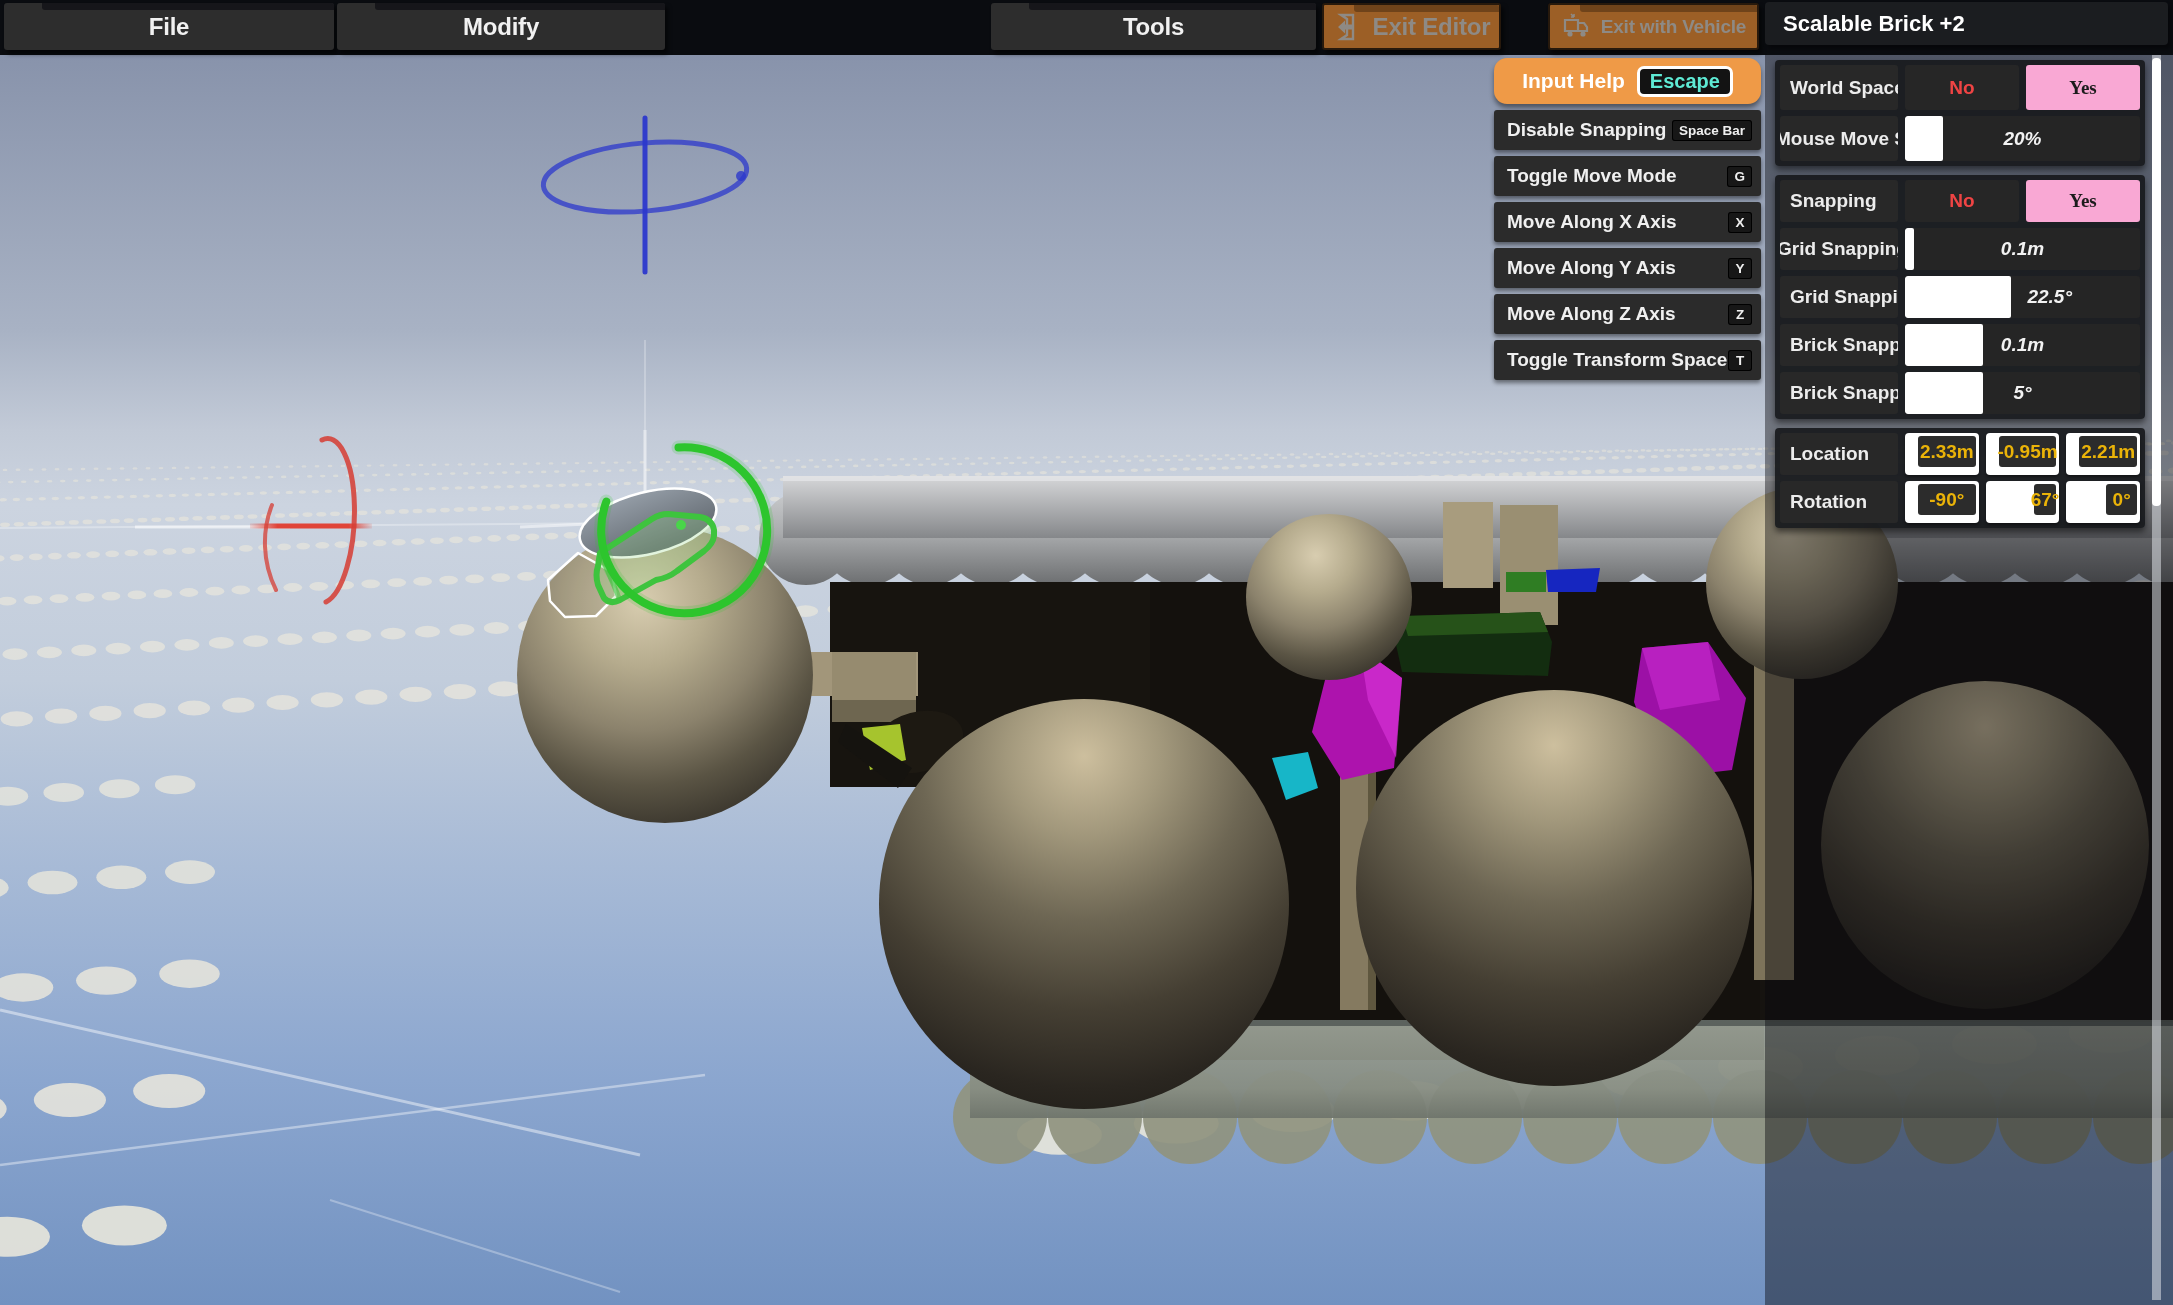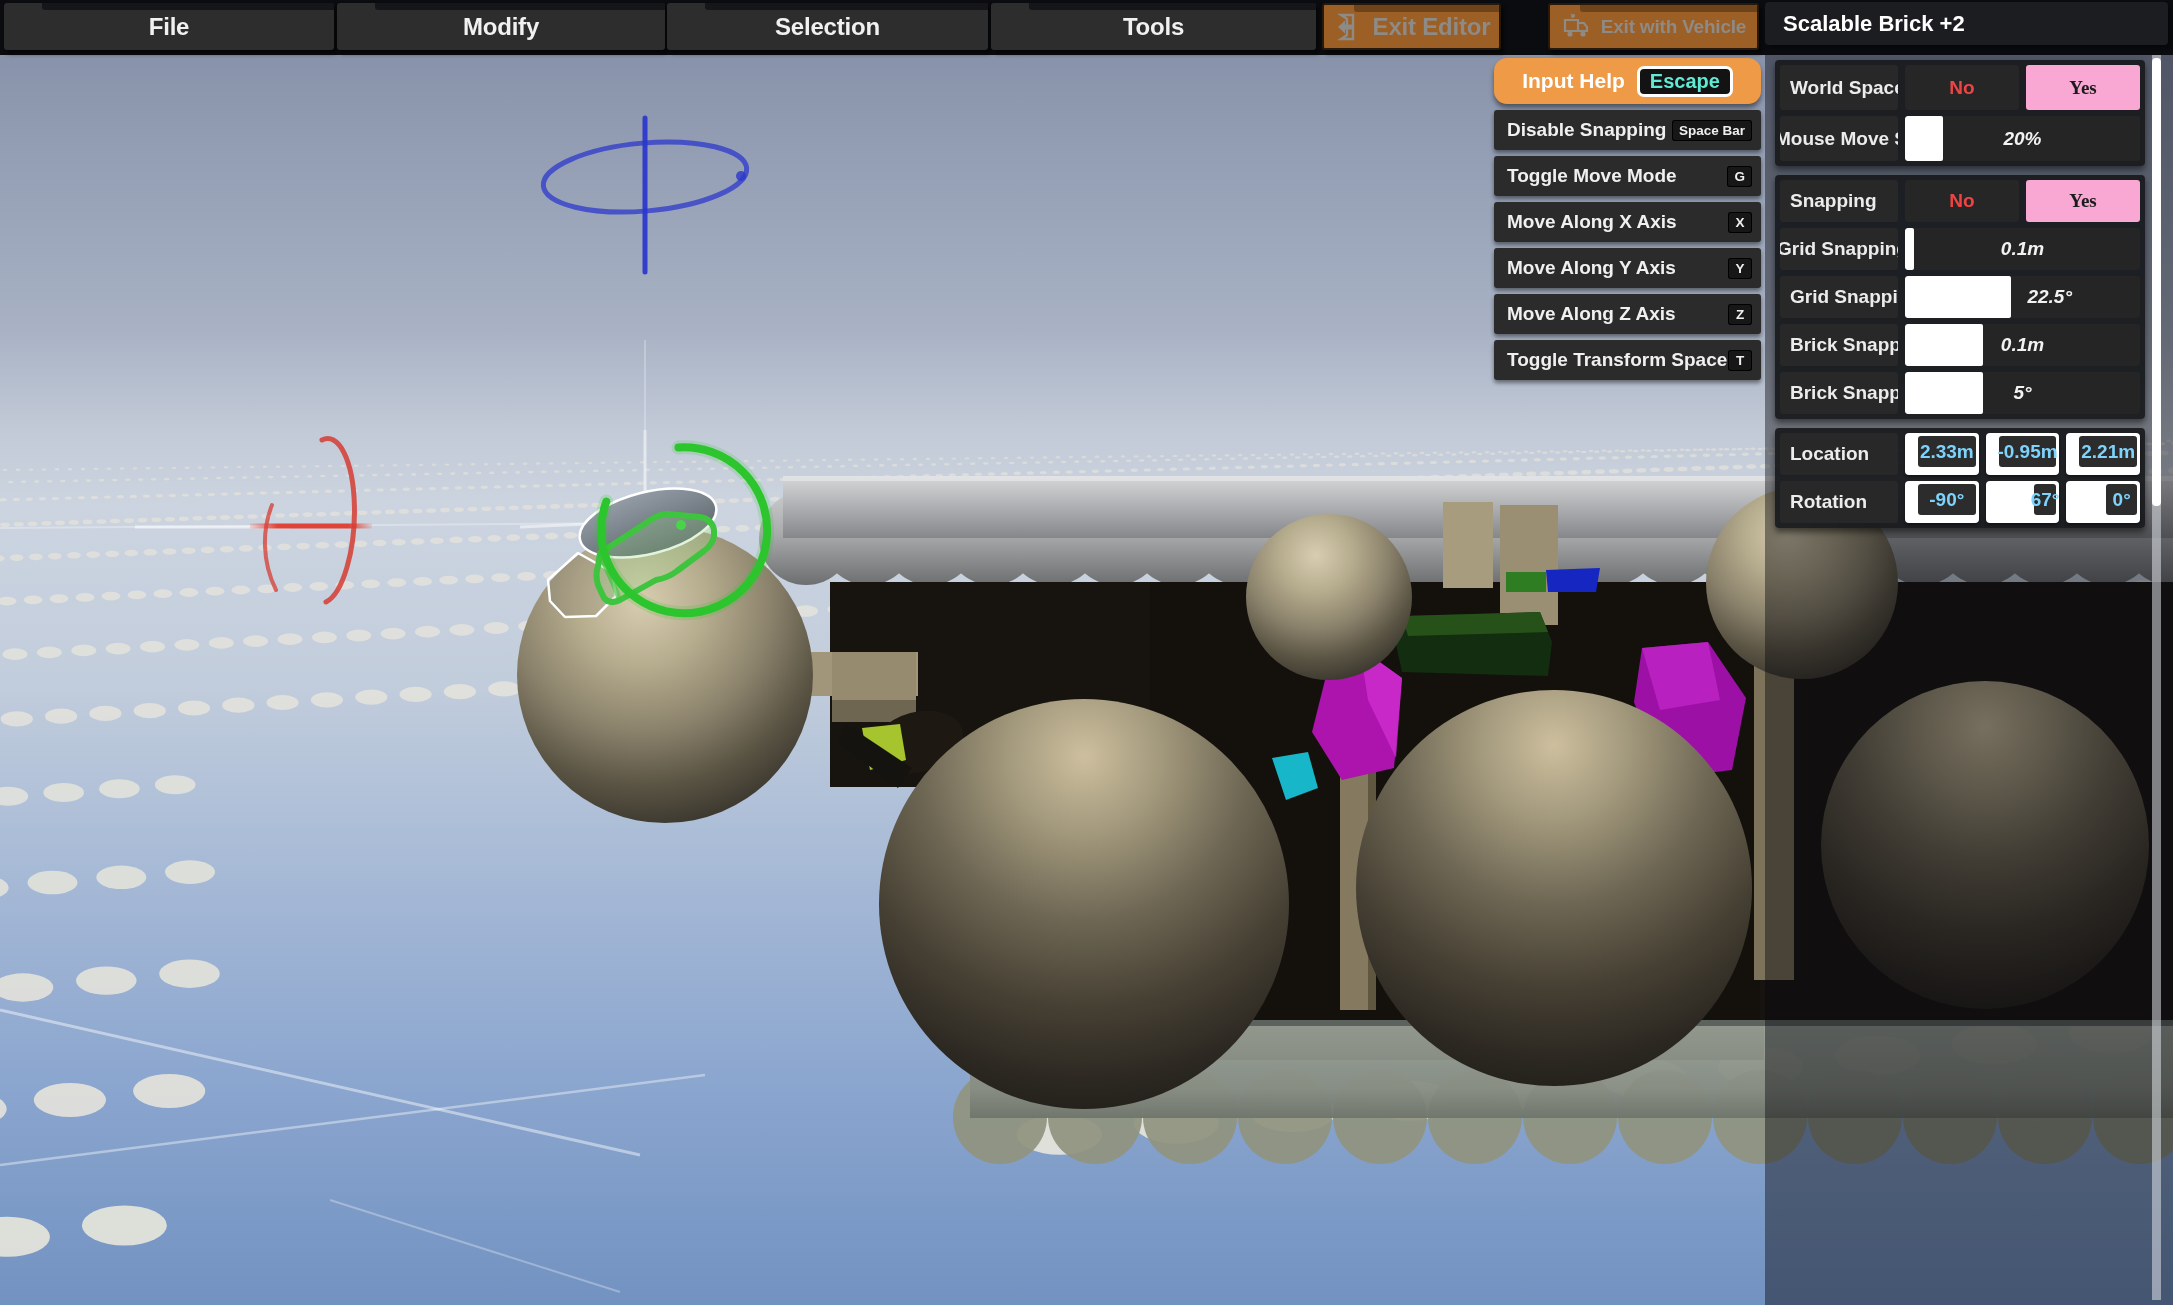--- a/index.html
+++ b/index.html
@@ -61,21 +61,21 @@
   .tbtn.sel { background:#f9a8d4; color:#1c1c1c;font-family:Liberation Serif, serif; }
   .track { flex:1; background:#252525; border-radius:3px; position:relative; overflow:hidden;
           color:#f2f2f2; font-weight:700; font-size:19px; cursor:pointer;font-style:italic; }
   .fill { position:absolute; left:0; top:0; bottom:0; background:#fff; border-radius:2px; }
   .tval { position:absolute; top:0; bottom:0; left:0; right:0; display:flex; align-items:center;
           justify-content:center; }
   .tval.after { left:47%; right:auto;margin-left:12px; }
   .num { flex:1; background:#fff; border-radius:4px; position:relative; cursor:pointer;
           box-shadow:0 2px 3px rgba(0,0,0,0.4); }
   .numin { position:absolute; inset:3px 3px 8px 13px; background:#2c2c2c; border-radius:3px;
-          display:flex; align-items:center; justify-content:center; color:#7dd3fc; font-weight:700;
+          display:flex; align-items:center; justify-content:center; color:#eab308; font-weight:700;
           font-size:19px; }
   .scroll-track { position:absolute; left:2152px; top:55px; width:9px; height:1245px;
           background:rgba(222,226,232,0.55); z-index:3; }
   .scroll-thumb { position:absolute; left:2152px; top:58px; width:9px; height:448px; background:#ffffff;
           border-radius:4px; z-index:4; cursor:pointer; }
 </style>
 </head>
 <body>
 
 <div class="stage">
@@ -1436,21 +1436,20 @@
       <path d="M678.5 447.5 A83 83 0 1 1 606.3 501.6" fill="none" stroke="#2ec52e" stroke-width="8" stroke-linecap="round"></path>
       <path d="M678.5 447.5 A83 83 0 1 1 606.3 501.6" fill="none" stroke="#2ec52e" stroke-width="14" stroke-linecap="round" opacity="0.18"></path>
     </g>
   </svg>
 
   <div class="right-overlay"></div>
 
   <div class="menubar">
     <div class="mbtn" style="left:4px; width:330px;">File</div>
     <div class="mbtn" style="left:337px; width:328px;">Modify</div>
-    <div class="mbtn" style="left:667px; width:321px;">Selection</div>
     <div class="mbtn" style="left:991px; width:325px;">Tools</div>
     <div class="mbtn orange" style="left:1322px; width:179px;">
       <svg class="exit-ico" viewBox="0 0 30 30">
         <path d="M8 3 h12 v24 h-12 l6 -4 v-16 Z" fill="none" stroke="#8e8a85" stroke-width="2.4"></path>
         <path d="M22 15 h-8 v-4 l-7 6.5 7 6.5 v-4 h8 Z" fill="#8e8a85" transform="translate(-2 -2.5)"></path>
       </svg>
       <span>Exit Editor</span>
     </div>
     <div class="mbtn orange" style="left:1548px; width:211px; font-size:19px;">
       <svg class="exit-ico" viewBox="0 0 30 30">

